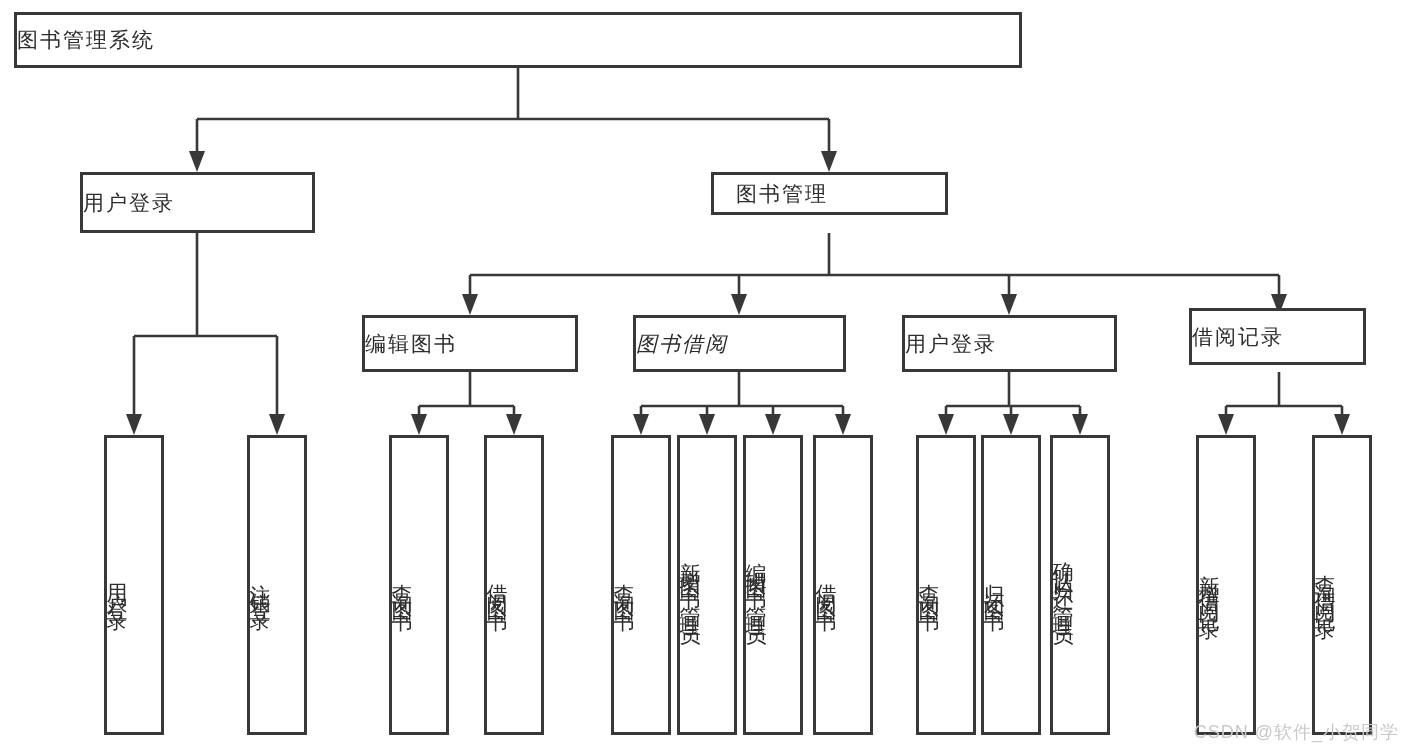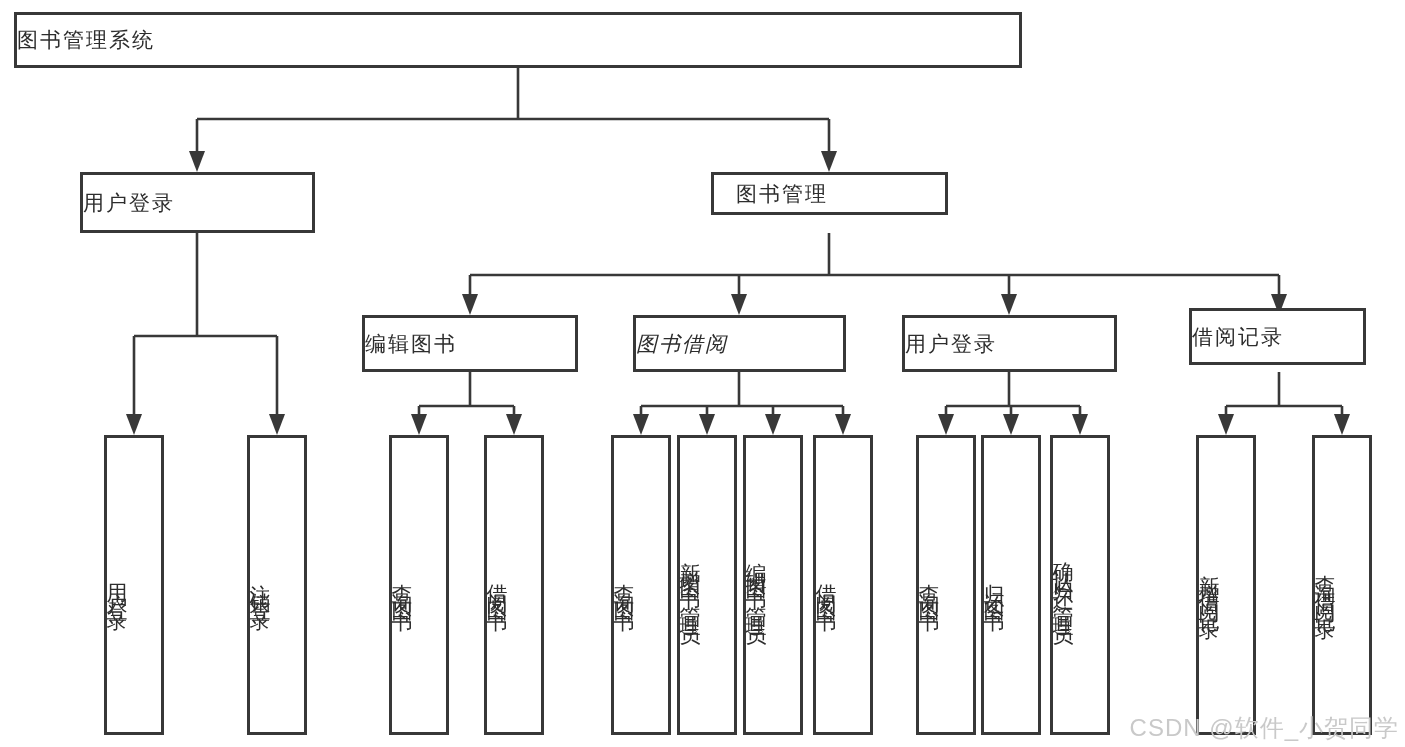--- a/index.html
+++ b/index.html
@@ -33,21 +33,21 @@
     writing-mode: vertical-rl;
     text-orientation: mixed;
     letter-spacing: 9px;
     line-height: 1;
     font-size: 21px;
   }
   .watermark {
     position: absolute;
     right: 6px;
     bottom: 3px;
-    font-size: 24px;
+    font-size: 18px;
     color: #c9c9c9;
     letter-spacing: 1px;
     white-space: nowrap;
     z-index: 5;
   }
 </style>
 </head>
 <body>
 
 <div class="canvas">

